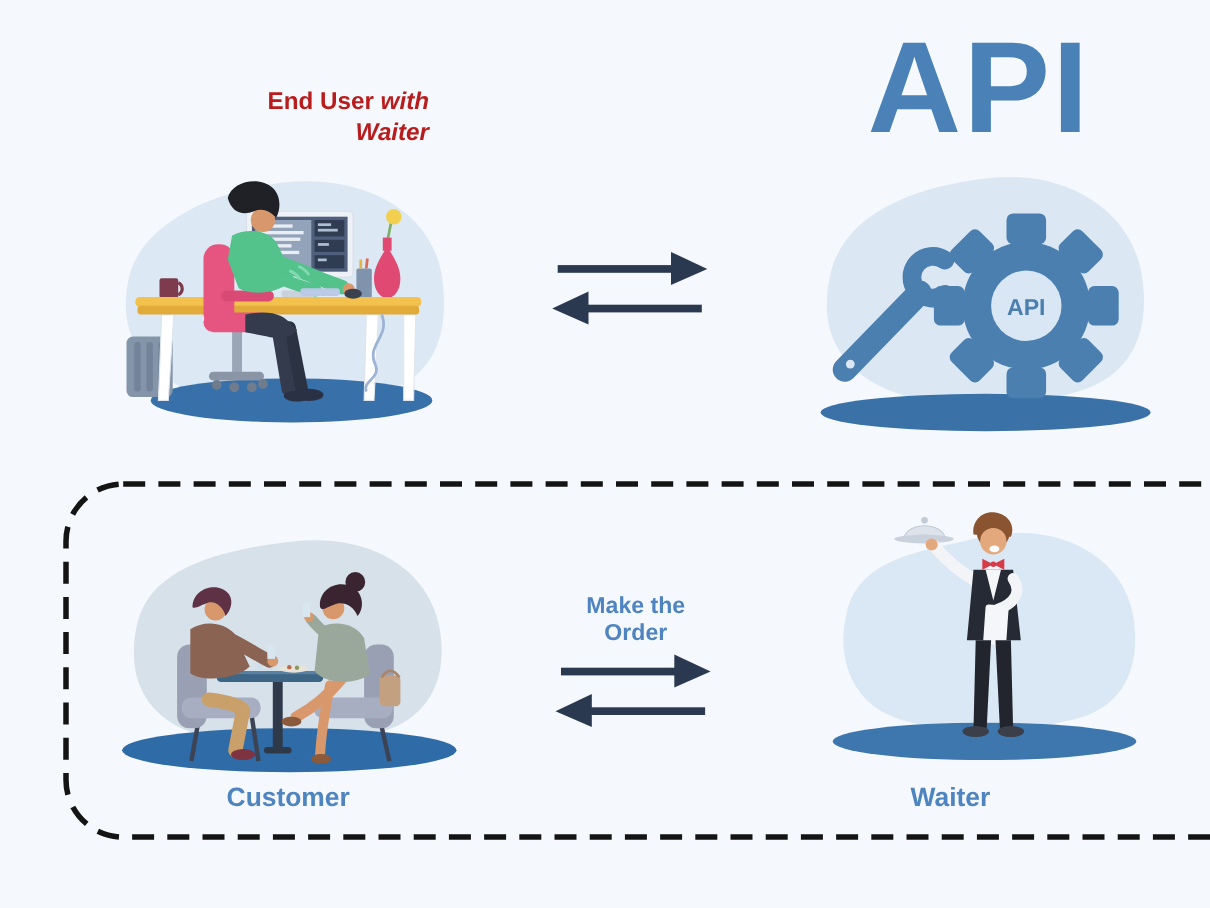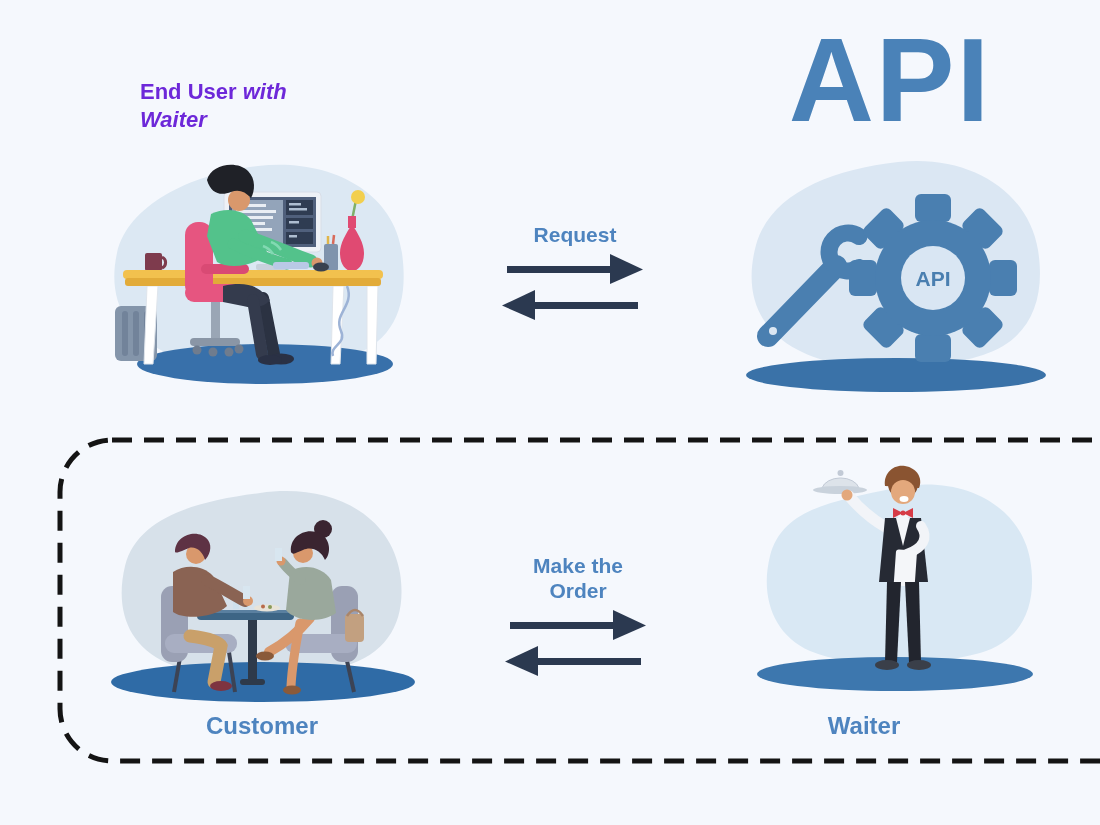--- a/index.html
+++ b/index.html
@@ -5,21 +5,21 @@
   html,body{margin:0;padding:0;}
   body{
     width:1100px;height:825px;overflow:hidden;position:relative;
     background:#f5f8fd;
     font-family:"Liberation Sans","DejaVu Sans",sans-serif;
   }
   .abs{position:absolute;}
   
   .end-user-title{
     left:140px;top:78px;width:250px;
-    text-align:left;color:#6d28d9;font-size:22px;font-weight:700;line-height:1.25;
+    text-align:right;color:#b91c1c;font-size:22px;font-weight:700;line-height:1.25;
   }
   .end-user-title .it{font-style:italic;}
   .api-heading{
     left:755px;top:24px;width:270px;
     text-align:center;color:#4a82b8;font-size:118px;font-weight:800;line-height:0.95;
     letter-spacing:2px;
   }
   .flow-label{
     width:160px;text-align:center;color:#4e84bf;font-size:21px;font-weight:700;line-height:1.2;
   }
@@ -136,21 +136,20 @@
     <circle cx="144" cy="52" r="11" fill="#d9986c"></circle>
     <path d="M112,32 C116,16 142,12 153,23 C161,31 160,43 156,50 C150,43 143,41 136,44 C126,48 116,46 112,32 Z" fill="#1f2127"></path>
   </g>
 
   <rect x="178" y="114" width="36" height="7" rx="3" fill="#b9c9e6"></rect>
   <ellipse cx="226" cy="119" rx="8" ry="4.5" fill="#39414f"></ellipse>
 </svg>
 </div>
 
 <div class="abs" style="left:500px;top:222px;width:150px;">
-  <div class="flow-label" style="width:150px;">Request</div>
   <svg class="arrow-svg" width="140" height="32" style="margin:6px 0 4px 5px;">
     <rect x="2" y="13" width="110" height="7" fill="#2b3950"></rect>
     <polygon points="105,1 138,16.5 105,31" fill="#2b3950"></polygon>
   </svg>
   <svg class="arrow-svg" width="140" height="32" style="margin:0 0 4px 0;">
     <rect x="28" y="13" width="110" height="7" fill="#2b3950"></rect>
     <polygon points="35,1 2,16.5 35,31" fill="#2b3950"></polygon>
   </svg>
 </div>
 
@@ -244,21 +243,21 @@
     <circle cx="186" cy="93" r="4.5" fill="#d9986c"></circle>
     <rect x="180" y="80" width="7" height="13" fill="#d8e6f0"></rect>
     <circle cx="208" cy="85" r="10" fill="#d9986c"></circle>
     <circle cx="228" cy="61" r="9" fill="#3a2430"></circle>
     <path d="M196,84 C194,68 212,58 226,66 C236,72 236,86 230,92 C226,82 216,78 208,82 C202,84 198,88 196,84 Z" fill="#3a2430"></path>
   </g>
 </svg>
 </div>
 
 <div class="abs" style="left:500px;top:538px;width:156px;">
-  <div class="flow-label" style="width:130px;margin-left:13px;margin-top:15px;">Make the Order</div>
+  <div class="flow-label" style="width:130px;margin-left:13px;">Make the Order</div>
   <svg class="arrow-svg" width="140" height="32" style="margin:6px 0 4px 8px;">
     <rect x="2" y="13" width="110" height="7" fill="#2b3950"></rect>
     <polygon points="105,1 138,16.5 105,31" fill="#2b3950"></polygon>
   </svg>
   <svg class="arrow-svg" width="140" height="32" style="margin:0 0 4px 3px;">
     <rect x="28" y="13" width="110" height="7" fill="#2b3950"></rect>
     <polygon points="35,1 2,16.5 35,31" fill="#2b3950"></polygon>
   </svg>
 </div>
 

